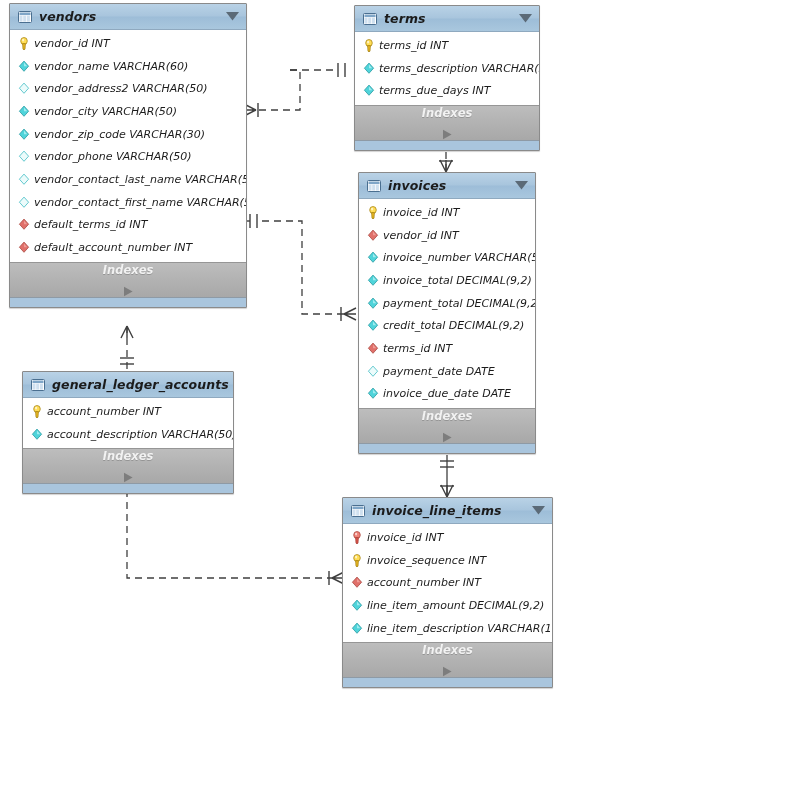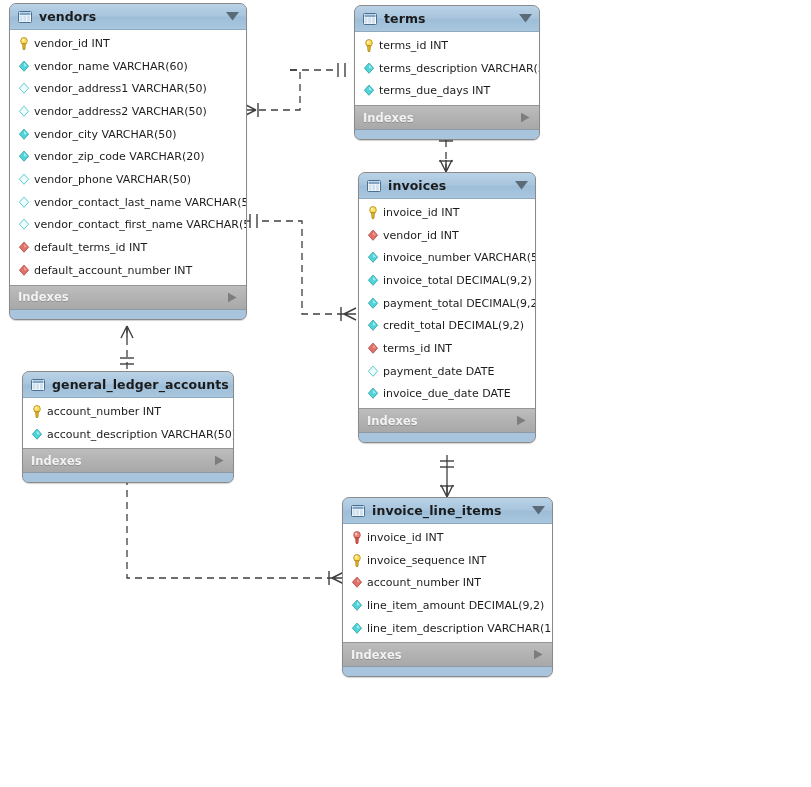--- a/index.html
+++ b/index.html
@@ -13,25 +13,26 @@
   }
   #canvas{position:absolute;left:0;top:0;width:811px;height:787px;}
 
   
   #links{position:absolute;left:0;top:0;width:811px;height:787px;z-index:1;}
 
   
   .tbl{
     position:absolute;z-index:2;
     border:1px solid #8a8a8a;
-    border-radius:7px;
+    border-radius:1px;
     background:#a9c5dd;
     box-sizing:border-box;
     box-shadow:0 1px 1px rgba(0,0,0,.18);
     overflow:hidden;
+    font-style:italic;
   }
   .tbl-hdr{
     height:26px;
     display:flex;align-items:center;
     padding:0 7px 0 8px;
     background:linear-gradient(to bottom,#b9d2e6 0%,#a8c5dd 48%,#9dbdd8 52%,#a9c7de 100%);
     border-bottom:1px solid #8fa9bf;
     box-sizing:border-box;
   }
   .tbl-hdr .ticon{margin-right:7px;flex:0 0 auto;display:flex;}
@@ -46,27 +47,28 @@
     display:flex;align-items:center;
     height:22.7px;
     padding-left:7px;
     white-space:nowrap;
     box-sizing:border-box;
   }
   .col .cicon{flex:0 0 auto;width:14px;display:flex;align-items:center;justify-content:center;margin-right:3px;}
   .col .cname{font-size:11px;color:#1c1c1c;line-height:1;}
 
   .tbl-foot{
-    height:25px;
+    height:36px;
     display:flex;align-items:center;
     padding:0 8px 0 8px;
     background:linear-gradient(to bottom,#bdbdbd 0%,#b2b2b2 50%,#a8a8a8 100%);
     border-top:1px solid #969696;
     border-bottom:1px solid #8e9aa5;
     box-sizing:border-box;
+    flex-direction:column;
   }
   .tbl-foot .ftxt{
     font-size:11.5px;font-weight:bold;color:#f2f2f2;flex:1 1 auto;
     text-shadow:0 1px 0 rgba(0,0,0,.18);
   }
   .tbl-foot .farrow{flex:0 0 auto;display:flex;}
   .tbl-skirt{height:9px;background:#a9c5dd;}
 
   
   #t-vendors{left:9px;  top:3px;   width:238px;}
@@ -182,47 +184,39 @@
             </svg>
           </span>
           <span class="cname">vendor_name VARCHAR(60)</span>
         </div>
         <div class="col">
           <span class="cicon">
             <svg width="12" height="13" viewBox="0 0 12 13">
               <path d="M6,1.1 L10.6,6.2 L6,11.3 L1.4,6.2 Z" fill="#ecfbfb" stroke="#54c3c9" stroke-width="0.9"></path>
             </svg>
           </span>
-          <span class="cname">vendor_address1 VARCHAR(50)</span>
-        </div>
-        <div class="col">
-          <span class="cicon">
-            <svg width="12" height="13" viewBox="0 0 12 13">
-              <path d="M6,1.1 L10.6,6.2 L6,11.3 L1.4,6.2 Z" fill="#ecfbfb" stroke="#54c3c9" stroke-width="0.9"></path>
-            </svg>
-          </span>
           <span class="cname">vendor_address2 VARCHAR(50)</span>
         </div>
         <div class="col">
           <span class="cicon">
             <svg width="12" height="13" viewBox="0 0 12 13">
               <path d="M6,1.1 L10.6,6.2 L6,11.3 L1.4,6.2 Z" fill="#4fd4da" stroke="#2a9ba2" stroke-width="0.8"></path>
               <path d="M6,2.4 L9.2,6.2 L6,6.2 Z" fill="#a8eef2" opacity="0.9"></path>
             </svg>
           </span>
           <span class="cname">vendor_city VARCHAR(50)</span>
         </div>
         <div class="col">
           <span class="cicon">
             <svg width="12" height="13" viewBox="0 0 12 13">
               <path d="M6,1.1 L10.6,6.2 L6,11.3 L1.4,6.2 Z" fill="#4fd4da" stroke="#2a9ba2" stroke-width="0.8"></path>
               <path d="M6,2.4 L9.2,6.2 L6,6.2 Z" fill="#a8eef2" opacity="0.9"></path>
             </svg>
           </span>
-          <span class="cname">vendor_zip_code VARCHAR(20)</span>
+          <span class="cname">vendor_zip_code VARCHAR(30)</span>
         </div>
         <div class="col">
           <span class="cicon">
             <svg width="12" height="13" viewBox="0 0 12 13">
               <path d="M6,1.1 L10.6,6.2 L6,11.3 L1.4,6.2 Z" fill="#ecfbfb" stroke="#54c3c9" stroke-width="0.9"></path>
             </svg>
           </span>
           <span class="cname">vendor_phone VARCHAR(50)</span>
         </div>
         <div class="col">

